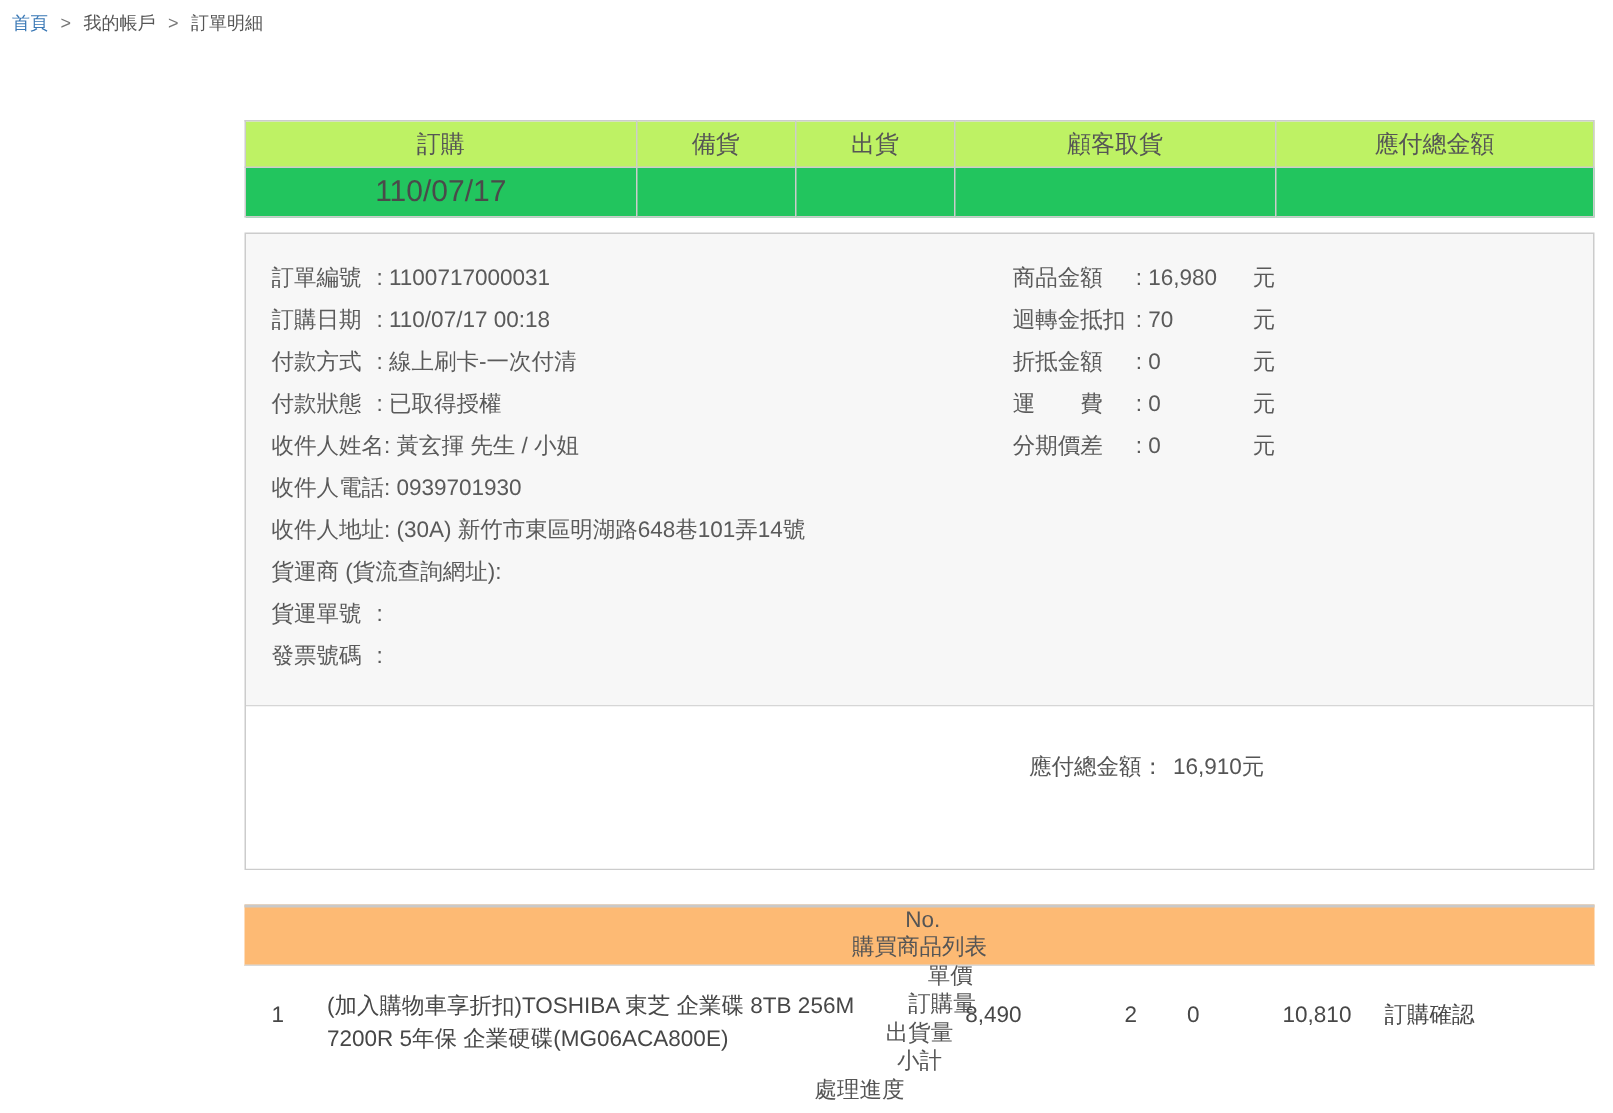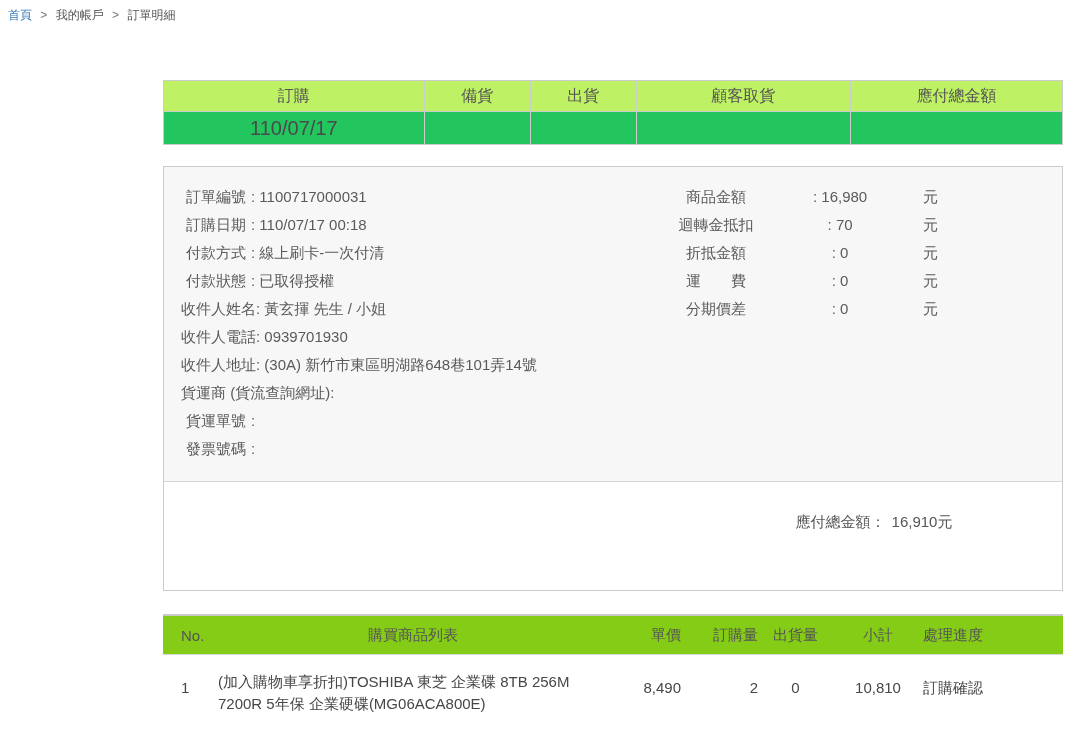--- a/index.html
+++ b/index.html
@@ -24,41 +24,41 @@
   }
   table.status th { background:#bef264; height:31px; font-size:16px; }
   table.status td { background:#22c55e; height:33px; font-size:20px; color:#4a4a4a; }
   .col-order  { width:29%; }
   .col-prep   { width:11.8%; }
   .col-ship   { width:11.8%; }
   .col-pickup { width:23.8%; }
   .col-paid   { width:23.6%; }
 
   
-  .order-box { margin-top:21px; border:1px solid #ccc;text-align:center; }
+  .order-box { margin-top:10px; border:1px solid #ccc; }
   .order-box .info-area {
     background:#f7f7f7; border-bottom:1px solid #d6d6d6;
     padding:16px 20px 18px 17px; display:flex;
   }
   .info-col-left  { width:505px; }
   .info-col-right { width:375px; }
   .info-row { display:flex; line-height:28px; font-size:15px; color:#5a5a5a; white-space:nowrap; }
   .info-row .lbl  { min-width:70px; }
-  .amount-row { display:flex; line-height:28px; font-size:15px; color:#5a5a5a; white-space:nowrap;gap:44px; }
+  .amount-row { display:flex; line-height:28px; font-size:15px; color:#5a5a5a; white-space:nowrap; }
   .amount-row .lbl { min-width:82px; }
   .amount-row .val { min-width:78px; }
   .total-area { background:#fff; padding:31px 0 58px 522px; font-size:15px; color:#555; }
   .total-area .tv { margin-left:6px; }
 
   
   .product-table { margin-top:23px; width:900px; }
   .pt-header {
     display:flex; align-items:center; height:41px;
-    background:#84cc16; border-top:2px solid #c9c9c9; border-bottom:1px solid #d9d9d9;
-    font-size:15px; color:#555;
+    background:#fdba74; border-top:2px solid #c9c9c9; border-bottom:1px solid #d9d9d9;
+    font-size:15px; color:#555;flex-direction:column;
   }
   .pt-row { display:flex; padding-top:16px; font-size:15px; color:#474747; line-height:34px; }
   .c-no     { width:55px;  padding-left:18px; }
   .c-name   { width:390px; }
   .pt-header .c-name { text-align:center; }
   .c-price  { width:75px;  text-align:right; padding-right:2px; }
   .c-oqty   { width:75px;  text-align:right; }
   .c-sqty   { width:75px;  text-align:center; }
   .c-sub    { width:90px;  text-align:center; }
   .c-status { width:140px; }

